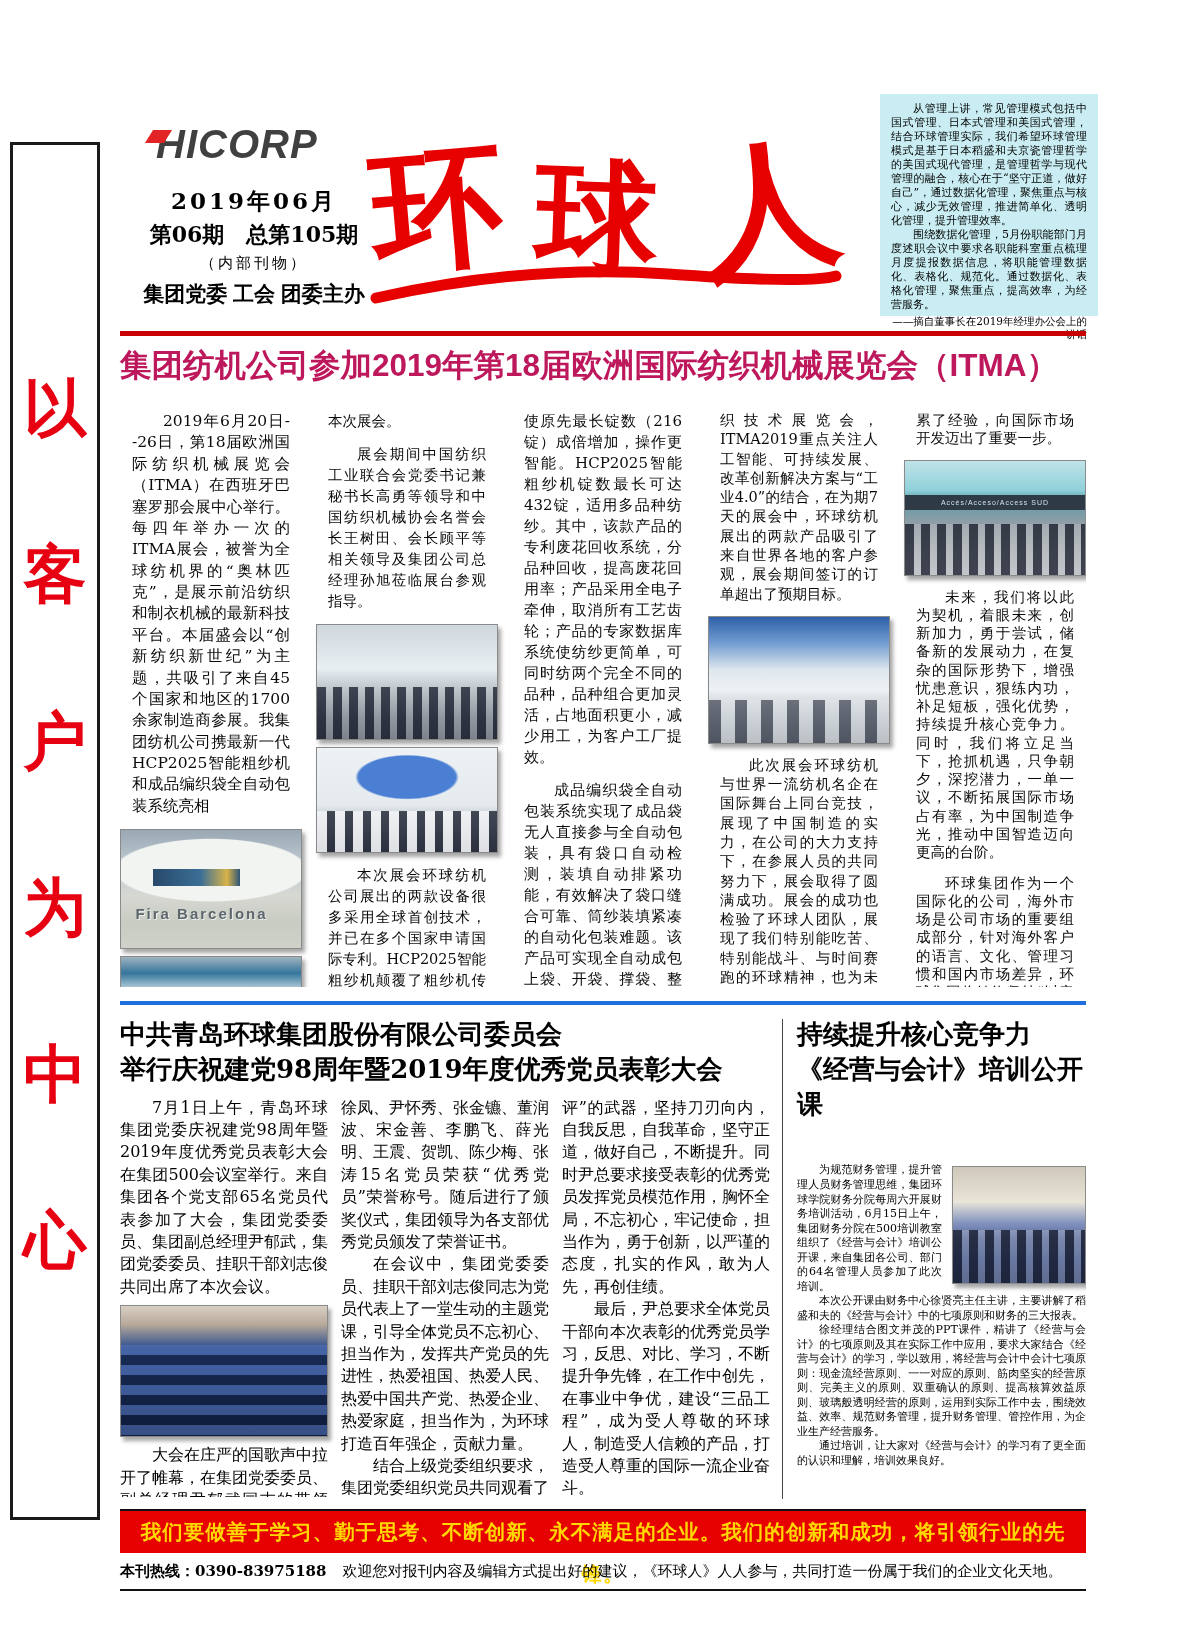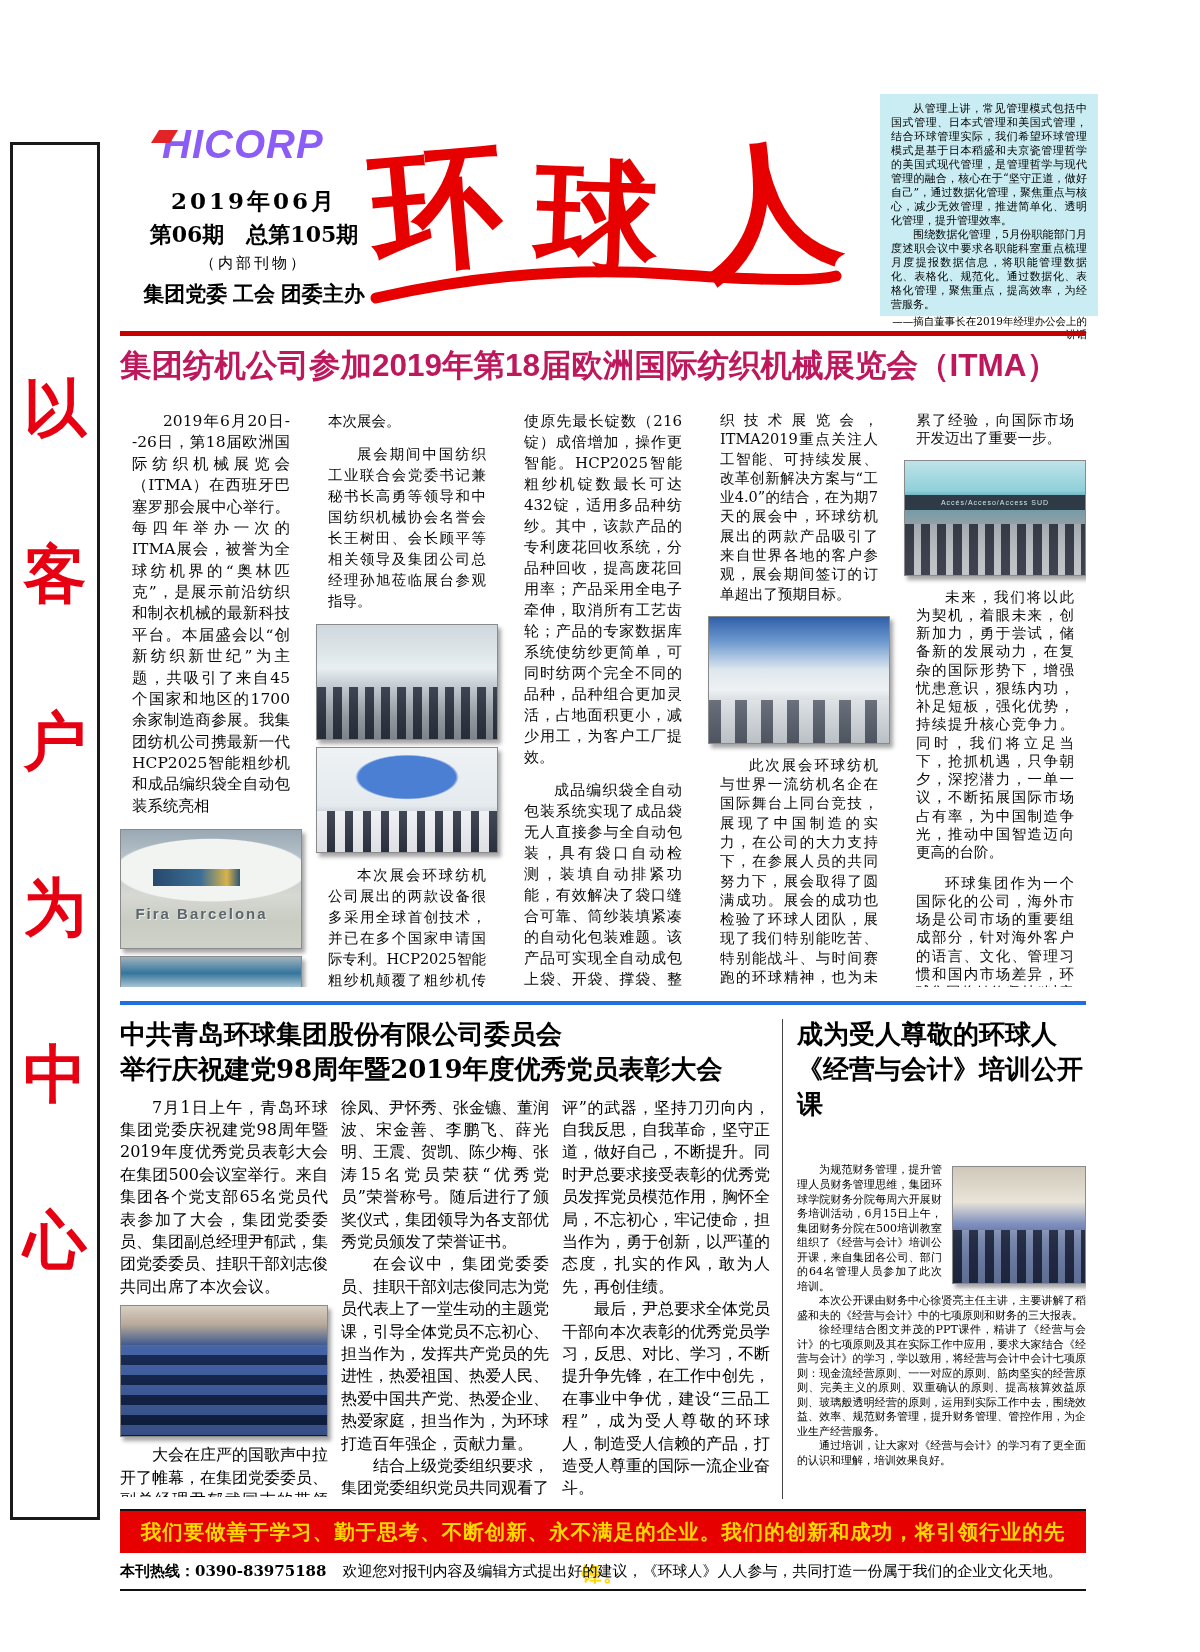--- a/index.html
+++ b/index.html
@@ -5,21 +5,21 @@
   html,body{margin:0;padding:0;}
   body{width:1200px;height:1652px;position:relative;background:#ffffff;font-family:"DejaVu Serif",serif;color:#000;}
   .page{position:absolute;inset:0;overflow:hidden;}
 
   
   .side-box{position:absolute;left:10px;top:142px;width:90px;height:1378px;border:3px solid #1a1a1a;box-sizing:border-box;
     display:flex;flex-direction:column;align-items:center;justify-content:space-between;padding:232px 0 245px;}
   .side-char{font-family:"DejaVu Serif",serif;font-weight:bold;font-size:63px;line-height:1;color:#e60012;}
 
   
-  .logo{position:absolute;left:162px;top:122px;font:italic 900 40px "Liberation Sans",sans-serif;color:#8b5cf6;letter-spacing:1px;}
+  .logo{position:absolute;left:156px;top:122px;font:italic 900 40px "Liberation Sans",sans-serif;color:#404040;letter-spacing:1px;}
   .logo-accent{position:absolute;left:-7px;top:8px;width:19px;height:13px;background:#e32427;transform:skewX(-32deg);}
   .issue-block{position:absolute;left:118px;top:186px;width:272px;text-align:center;}
   .date-line{font-weight:bold;font-size:23px;letter-spacing:3px;}
   .issue-line{font-weight:bold;font-size:22px;margin-top:3px;}
   .label-line{font-size:15px;margin-top:4px;letter-spacing:3px;}
   .org-line{font-family:"Liberation Sans",sans-serif;font-weight:bold;font-size:21px;margin-top:7px;}
 
   .masthead-title{position:absolute;left:368px;top:126px;width:478px;height:190px;color:#e60000;}
   .mt-char{position:absolute;font-family:"DejaVu Serif",serif;font-weight:900;line-height:1;}
   .t1{left:4px;top:16px;font-size:132px;transform:rotate(-5deg);}
@@ -221,21 +221,21 @@
                 <div class="ppl"></div>
               </div>
           </div>
         </div>
       </section>
 
       <div class="vline"></div>
 
       <section class="art3">
         <div class="a3-head">
-          <div>成为受人尊敬的环球人</div>
+          <div>持续提升核心竞争力</div>
           <div>《经营与会计》培训公开课</div>
         </div>
         <div class="a3-body">
           <div class="photo ph-training">
               <div class="ppl"></div>
             </div>
           <p>为规范财务管理，提升管理人员财务管理思维，集团环球学院财务分院每周六开展财务培训活动，6月15日上午，集团财务分院在500培训教室组织了《经营与会计》培训公开课，来自集团各公司、部门的64名管理人员参加了此次培训。</p>
           <p>本次公开课由财务中心徐贤亮主任主讲，主要讲解了稻盛和夫的《经营与会计》中的七项原则和财务的三大报表。</p>
           <p>徐经理结合图文并茂的PPT课件，精讲了《经营与会计》的七项原则及其在实际工作中应用，要求大家结合《经营与会计》的学习，学以致用，将经营与会计中会计七项原则：现金流经营原则、一一对应的原则、筋肉坚实的经营原则、完美主义的原则、双重确认的原则、提高核算效益原则、玻璃般透明经营的原则，运用到实际工作中去，围绕效益、效率、规范财务管理，提升财务管理、管控作用，为企业生产经营服务。</p>
           <p>通过培训，让大家对《经营与会计》的学习有了更全面的认识和理解，培训效果良好。</p>

